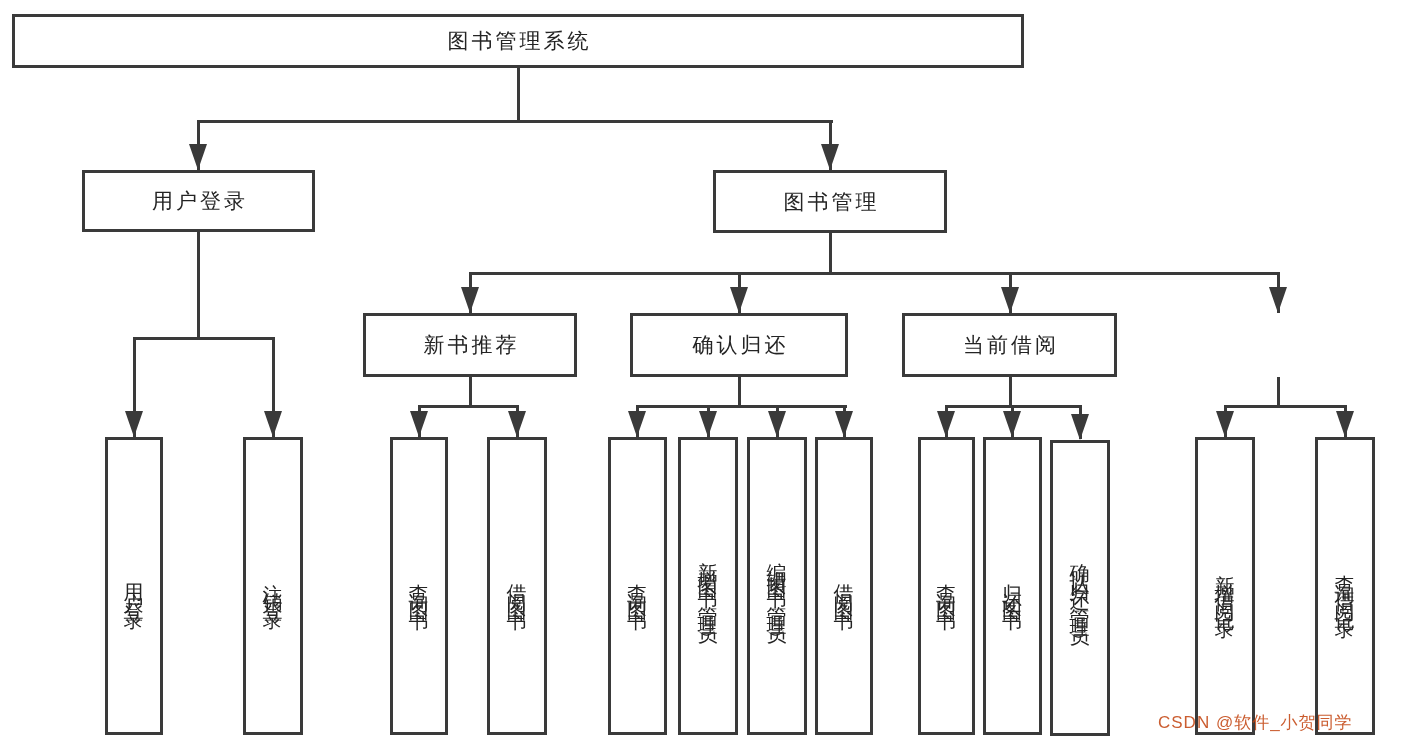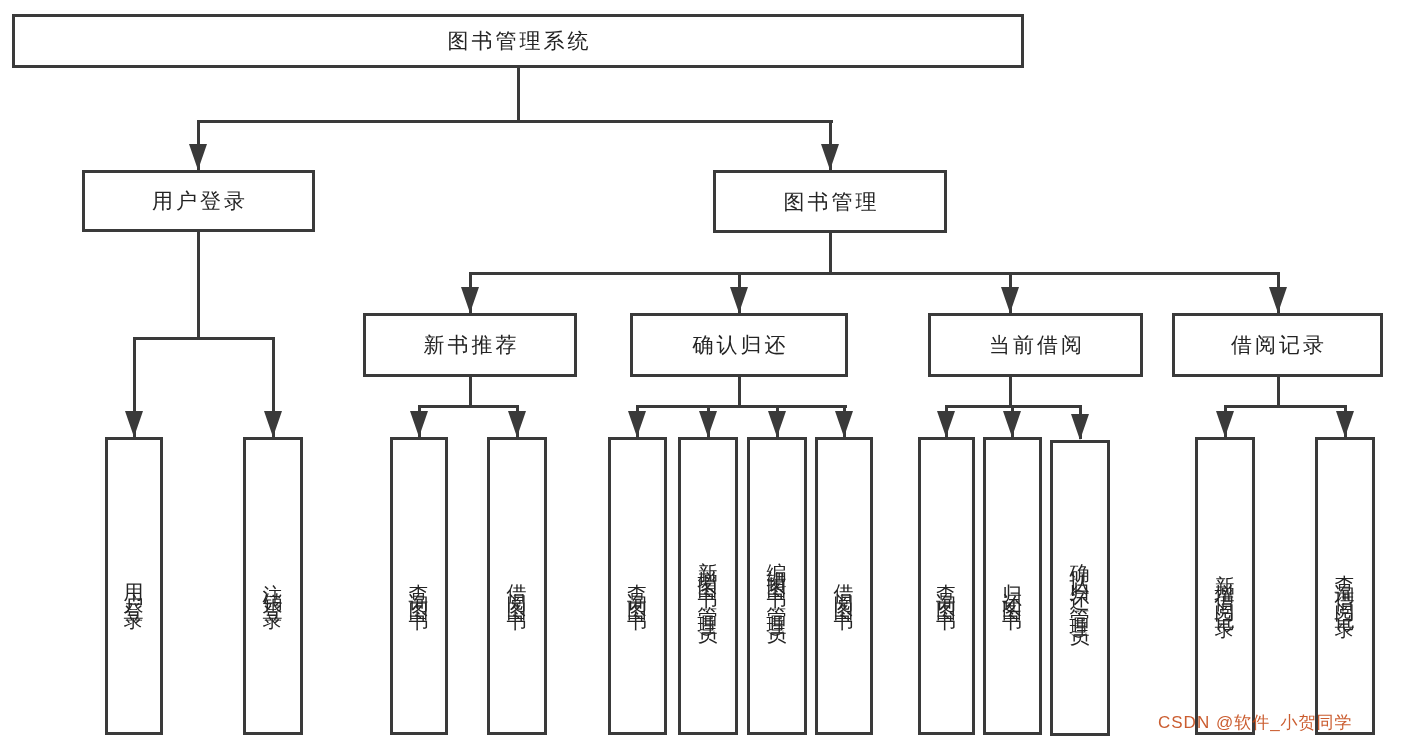--- a/index.html
+++ b/index.html
@@ -53,22 +53,21 @@
 
 <div class="canvas">
 
   <div class="node h" style="left:12px;top:14px;width:1012px;height:54px">图书管理系统</div>
 
   <div class="node h" style="left:82px;top:170px;width:233px;height:62px">用户登录</div>
   <div class="node h" style="left:363px;top:313px;width:214px;height:64px">新书推荐</div>
 
   <div class="node h" style="left:713px;top:170px;width:234px;height:63px">图书管理</div>
   <div class="node h" style="left:630px;top:313px;width:218px;height:64px">确认归还</div>
-  <div class="node h" style="left:928px;top:313px;width:215px;height:64px">当前借阅</div>
-  <div class="node h" style="left:1172px;top:313px;width:211px;height:64px">借阅记录</div>
+  <div class="node h" style="left:902px;top:313px;width:215px;height:64px">当前借阅</div>
 
   <div class="node v" style="left:105px;top:437px;width:58px;height:298px">用户登录</div>
   <div class="node v" style="left:243px;top:437px;width:60px;height:298px">注销登录</div>
 
   <div class="node v" style="left:390px;top:437px;width:58px;height:298px">查询图书</div>
   <div class="node v" style="left:487px;top:437px;width:60px;height:298px">借阅图书</div>
 
   <div class="node v" style="left:608px;top:437px;width:59px;height:298px">查询图书</div>
   <div class="node v" style="left:678px;top:437px;width:60px;height:298px">新增图书（管理员）</div>
   <div class="node v" style="left:747px;top:437px;width:60px;height:298px">编辑图书（管理员）</div>

